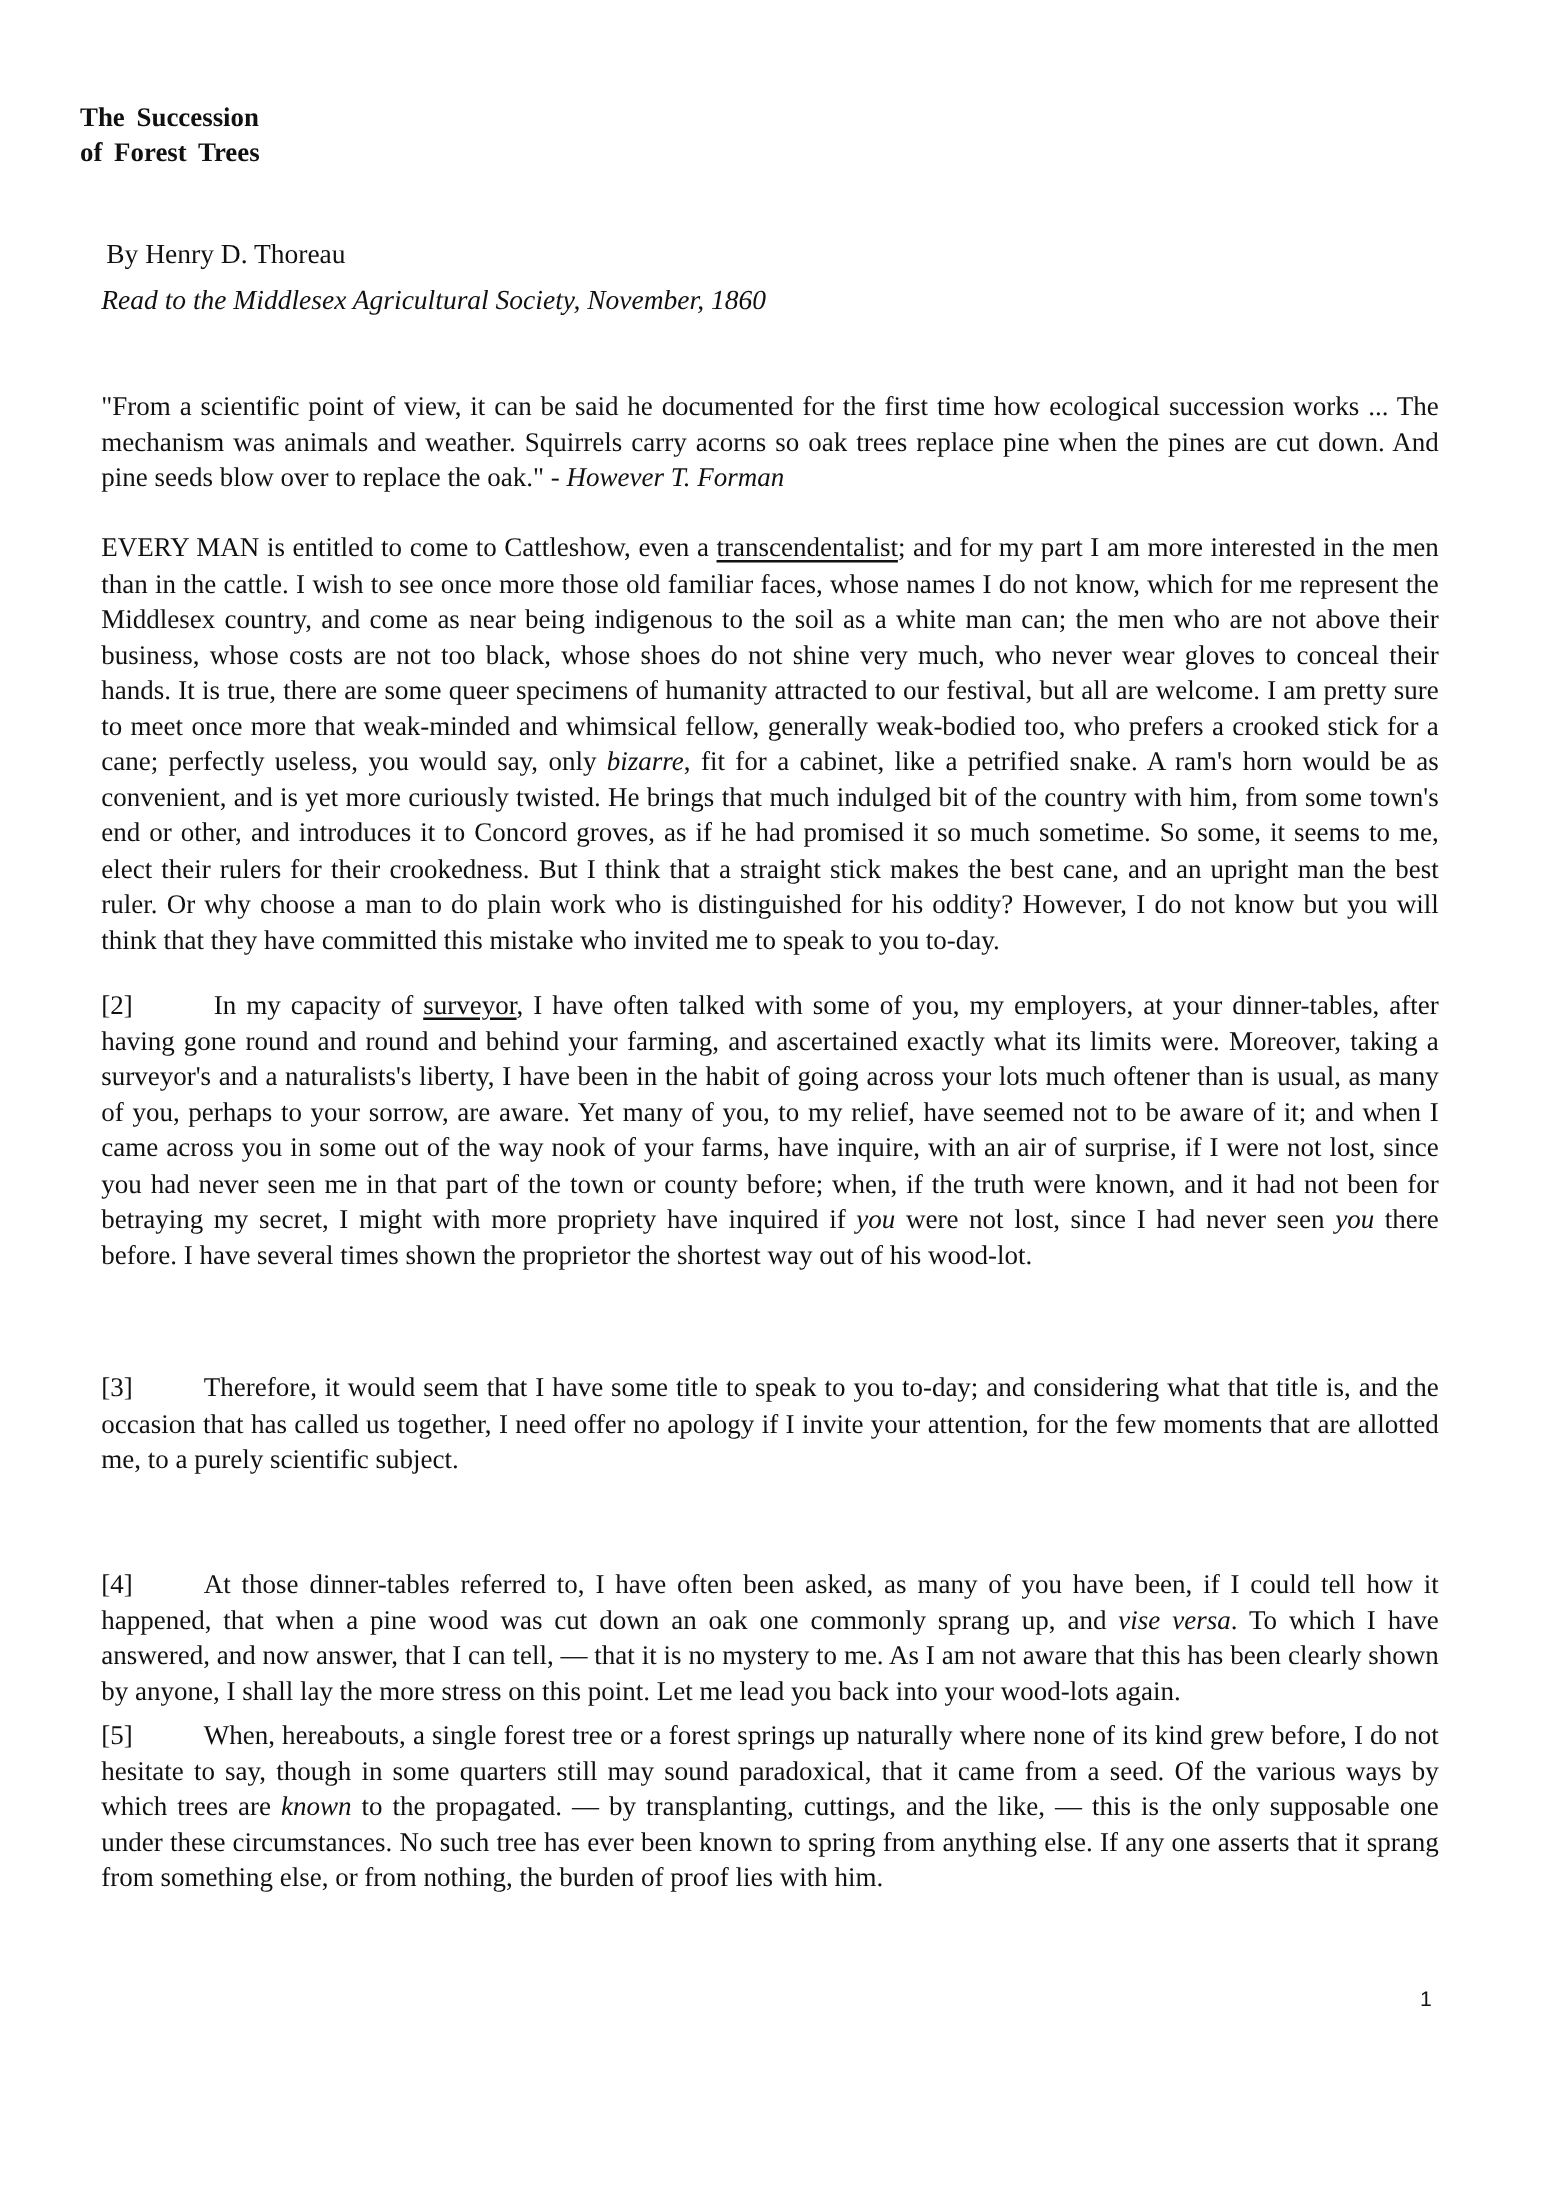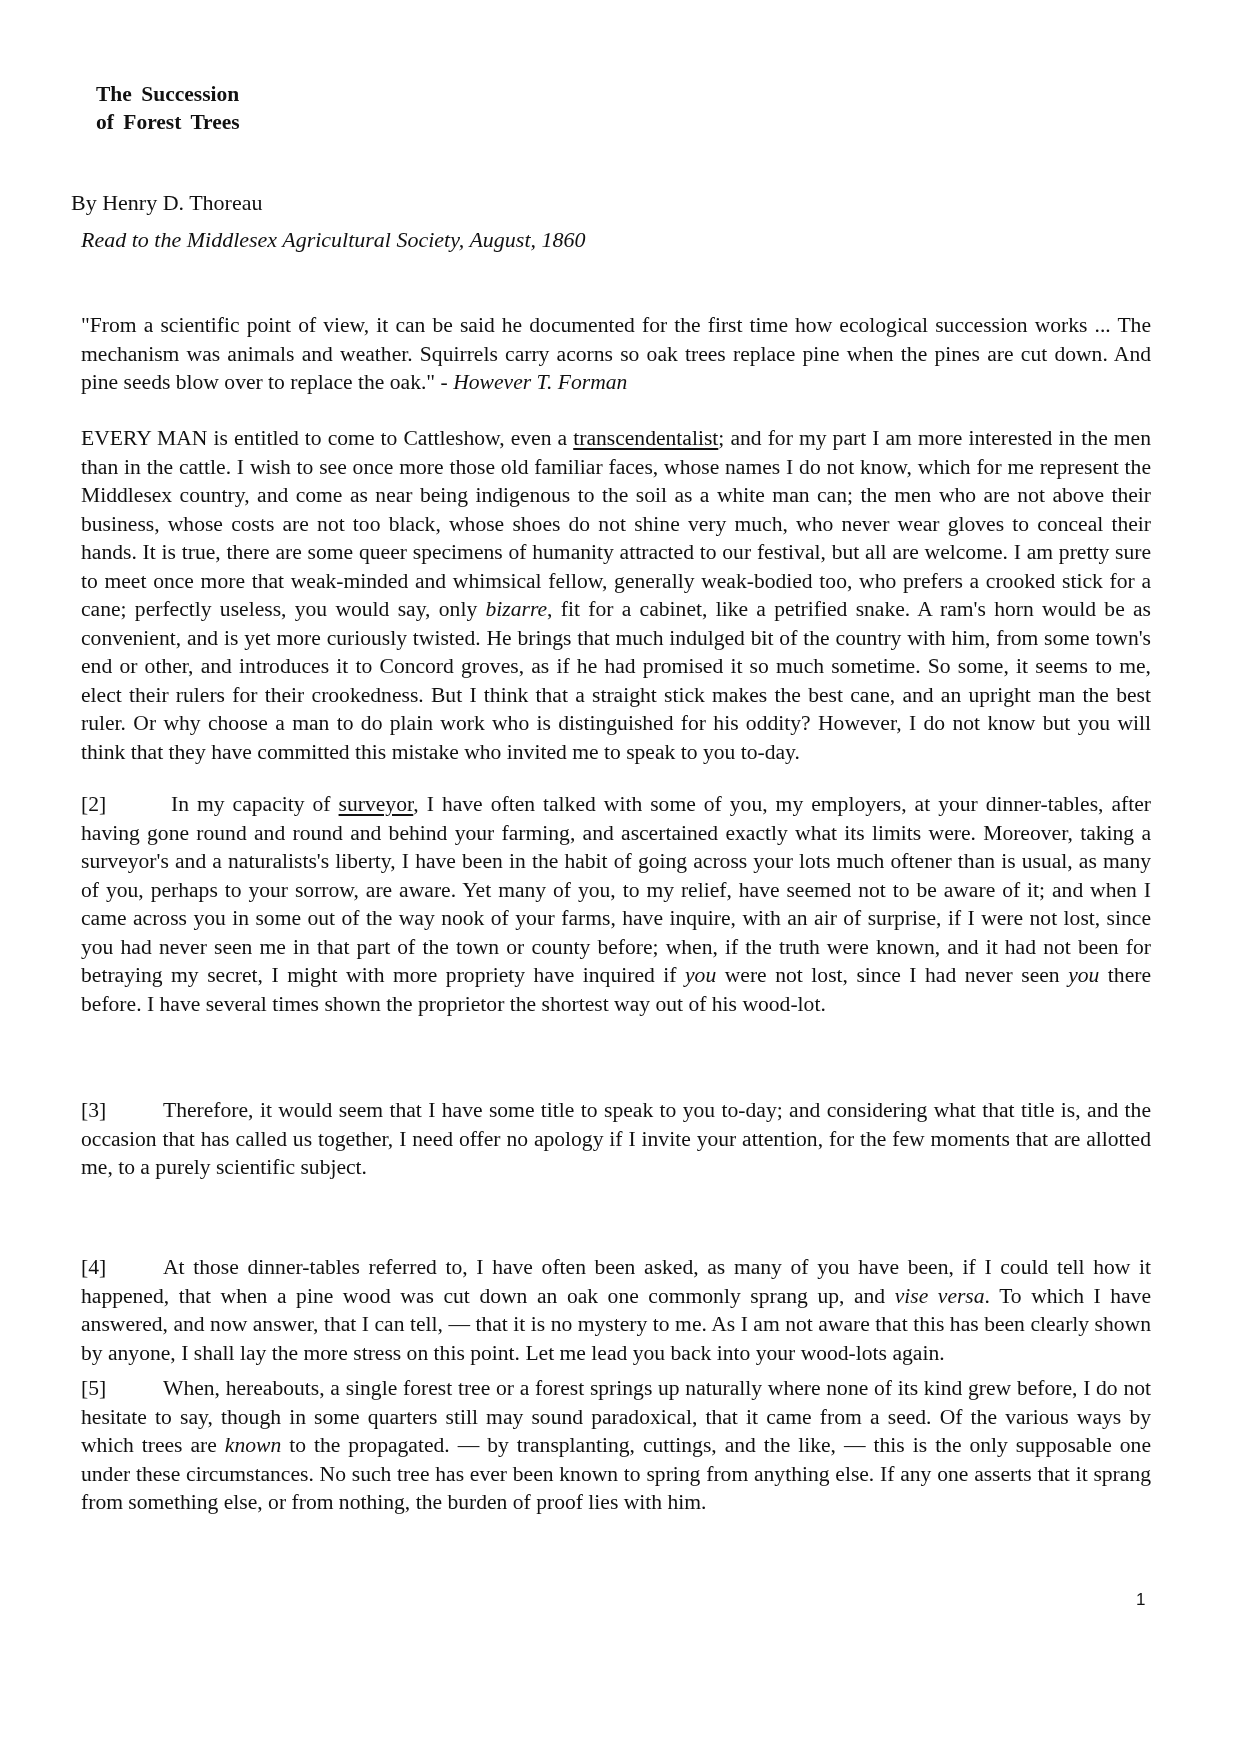--- a/index.html
+++ b/index.html
@@ -2,25 +2,25 @@
 <html><head>
 <meta charset="utf-8">
 <style>
   html, body { margin: 0; padding: 0; background: #ffffff; }
   body {
     width: 1242px; height: 1755px; position: relative; overflow: hidden;
     font-family: "Liberation Serif", "DejaVu Serif", serif;
     color: #111111;
   }
   .title {
-    position: absolute; left: 96px; top: 80px;
+    position: absolute; left: 64px; top: 80px;
     font-weight: bold; font-size: 21.5px; line-height: 28px; word-spacing: 4px;
   }
   .title span { display: block; }
-  .byline { position: absolute; left: 71px; top: 189px; font-size: 22px; line-height: 28px; }
+  .byline { position: absolute; left: 85px; top: 189px; font-size: 22px; line-height: 28px; }
   .readnote { position: absolute; left: 81px; top: 226px; font-size: 22px; line-height: 28px; font-style: italic; }
   .para {
     position: absolute; left: 81px; width: 1070px;
     font-size: 21.6px; line-height: 28.5px; text-align: justify;
     text-align-last: left; margin: 0;
   }
   .p-quote { top: 311px; }
   .p-1 { top: 424px; }
   .p-2 { top: 790px; }
   .p-3 { top: 1096px; }
@@ -36,21 +36,21 @@
 </style>
 </head>
 <body>
 
 <div class="title">
   <span>The  Succession</span>
   <span>of  Forest  Trees</span>
 </div>
 
 <div class="byline">By Henry D. Thoreau</div>
-<div class="readnote">Read to the Middlesex Agricultural Society, August, 1860</div>
+<div class="readnote">Read to the Middlesex Agricultural Society, November, 1860</div>
 
 <p class="para p-quote"><span>"From a scientific point of view, it can be said he documented for the first time how  ecological succession works ... The mechanism was animals and weather. Squirrels carry acorns so oak trees replace pine when the pines are cut down. And pine seeds blow over to replace the oak." - </span><em>However T. Forman</em></p>
 
 <p class="para p-1"><span>EVERY MAN is entitled to come to Cattleshow, even a </span><span class="u">transcendentalist</span><span>; and for my part I am more interested in the men than in the cattle. I wish to see once more those old familiar faces, whose names I do not know, which for me represent the Middlesex country, and come as near being indigenous to the soil as a white man can; the men who are not above their business, whose costs are not too black, whose shoes do not shine very much, who never wear gloves to conceal their hands. It is true, there are some queer specimens of humanity attracted to our festival, but all are welcome. I am pretty sure to meet once more that weak-minded and whimsical fellow, generally weak-bodied too, who prefers a crooked stick for a cane; perfectly useless, you would say, only </span><em>bizarre</em><span>, fit for a cabinet, like a petrified snake. A ram's horn would be as convenient, and is yet more curiously twisted. He brings that much indulged bit of the country with him, from some town's end or other, and introduces it to Concord groves, as if he had promised it so much sometime. So some, it seems to me, elect their rulers for their crookedness. But I think that a straight stick makes the best cane, and an upright man the best ruler. Or why choose a man to do plain work who is distinguished for his oddity? However, I do not know but you will think that they have committed this mistake who invited me to speak to you to-day.</span></p>
 <p class="para p-2"><span class="pnum">[2]</span><span> In my capacity of </span><span class="u">surveyor</span><span>, I have often talked with some of you, my employers, at your dinner-tables, after having gone round and round and behind your farming, and ascertained exactly what its limits were. Moreover, taking a surveyor's and a naturalists's liberty, I have been in the habit of going across your lots much oftener than is usual, as many of you, perhaps to your sorrow, are aware. Yet many of you, to my relief, have seemed not to be aware of it; and when I came across you in some out of the way nook of your farms, have inquire, with an air of surprise, if I were not lost, since you had never seen me in that part of the town or county before; when, if the truth were known, and it had not been for betraying my secret, I might with more propriety have inquired if </span><em>you</em><span> were not lost, since I had never seen </span><em>you</em><span> there before. I have several times shown the proprietor the shortest way out of his wood-lot.</span></p>
 <p class="para p-3"><span class="pnum">[3]</span><span>Therefore, it would seem that I have some title to speak to you to-day; and considering what that title is, and the occasion that has called us together, I need offer no apology if I invite your attention, for the few moments that are allotted me, to a purely scientific subject.</span></p>
 <p class="para p-4"><span class="pnum">[4]</span><span>At those dinner-tables referred to, I have often been asked, as many of you have been, if I could tell how it happened, that when a pine wood was cut down an oak one commonly sprang up, and </span><em>vise versa</em><span>. To which I have answered, and now answer, that I can tell, — that it is no mystery to me. As I am not aware that this has been clearly shown by anyone, I shall lay the more stress on this point. Let me lead you back into your wood-lots again.</span></p>
 <p class="para p-5"><span class="pnum">[5]</span><span>When, hereabouts, a single forest tree or a forest springs up naturally where none of its kind grew before, I do not hesitate to say, though in some quarters still may sound paradoxical, that it came from a seed. Of the various ways by which trees are </span><em>known</em><span> to the propagated. — by transplanting, cuttings, and the like, — this is the only supposable one under these circumstances. No such tree has ever been known to spring from anything else. If any one asserts that it sprang from something else, or from nothing, the burden of proof lies with him.</span></p>
 
 <div class="page-number">1</div>

